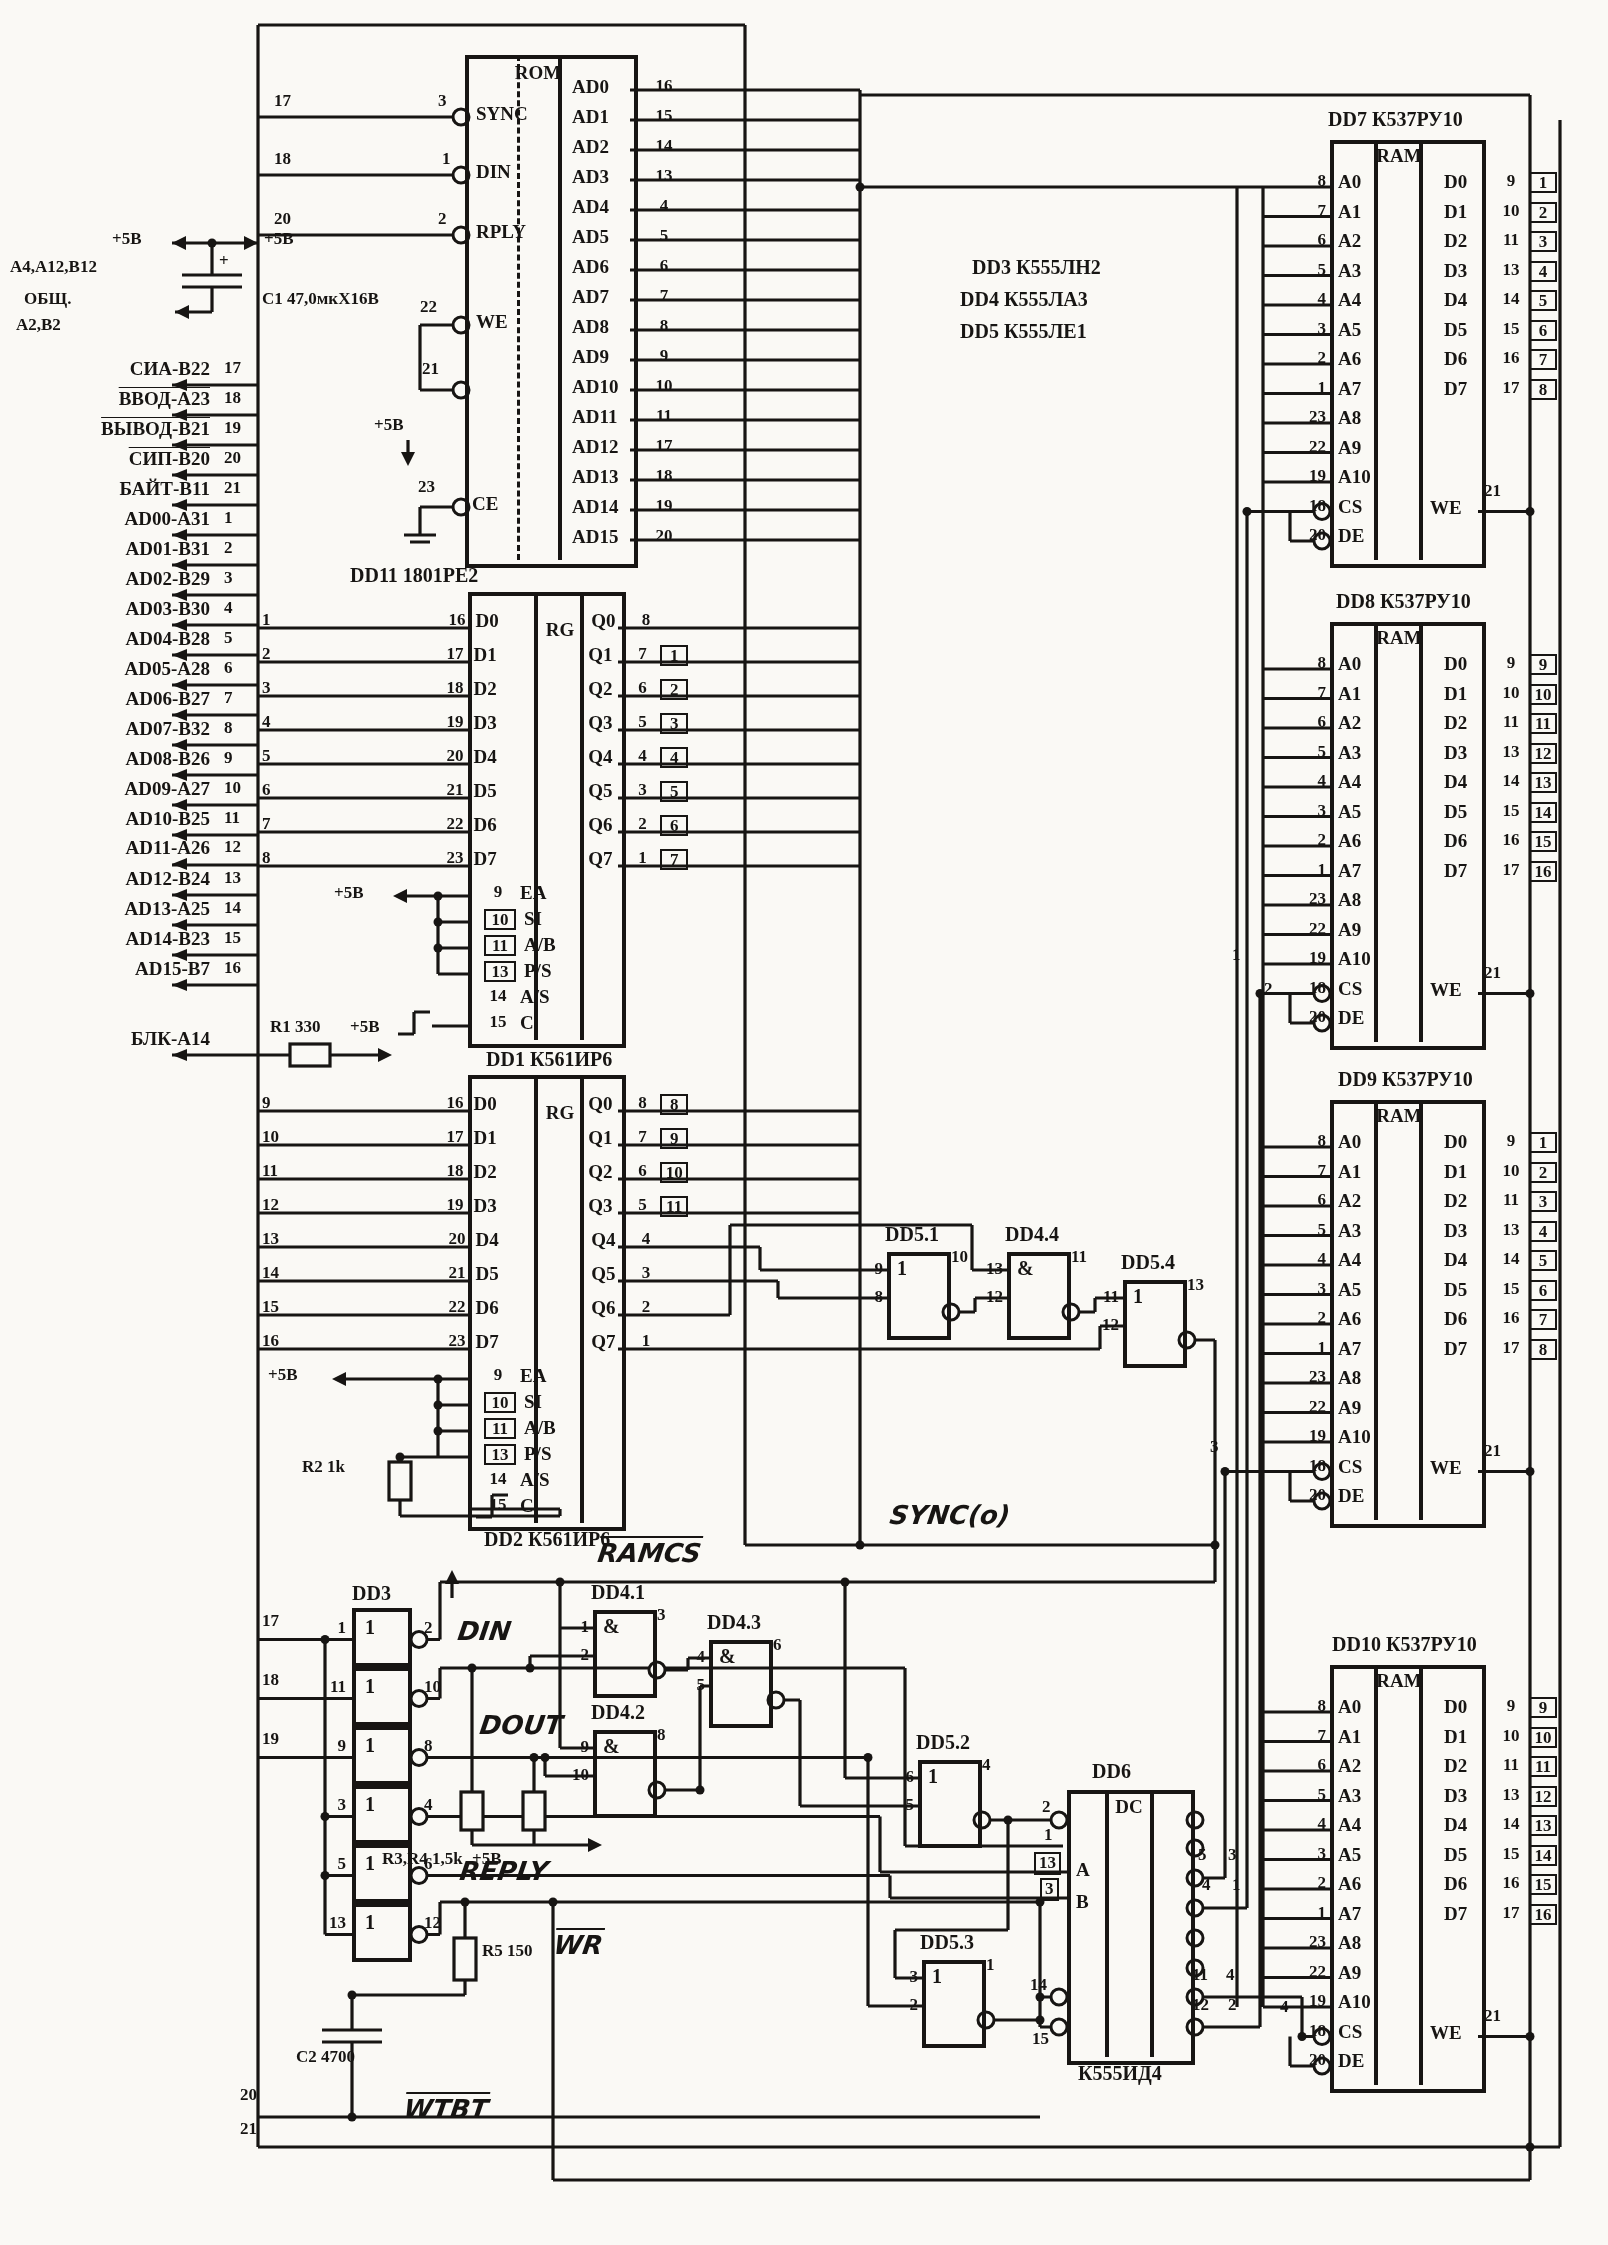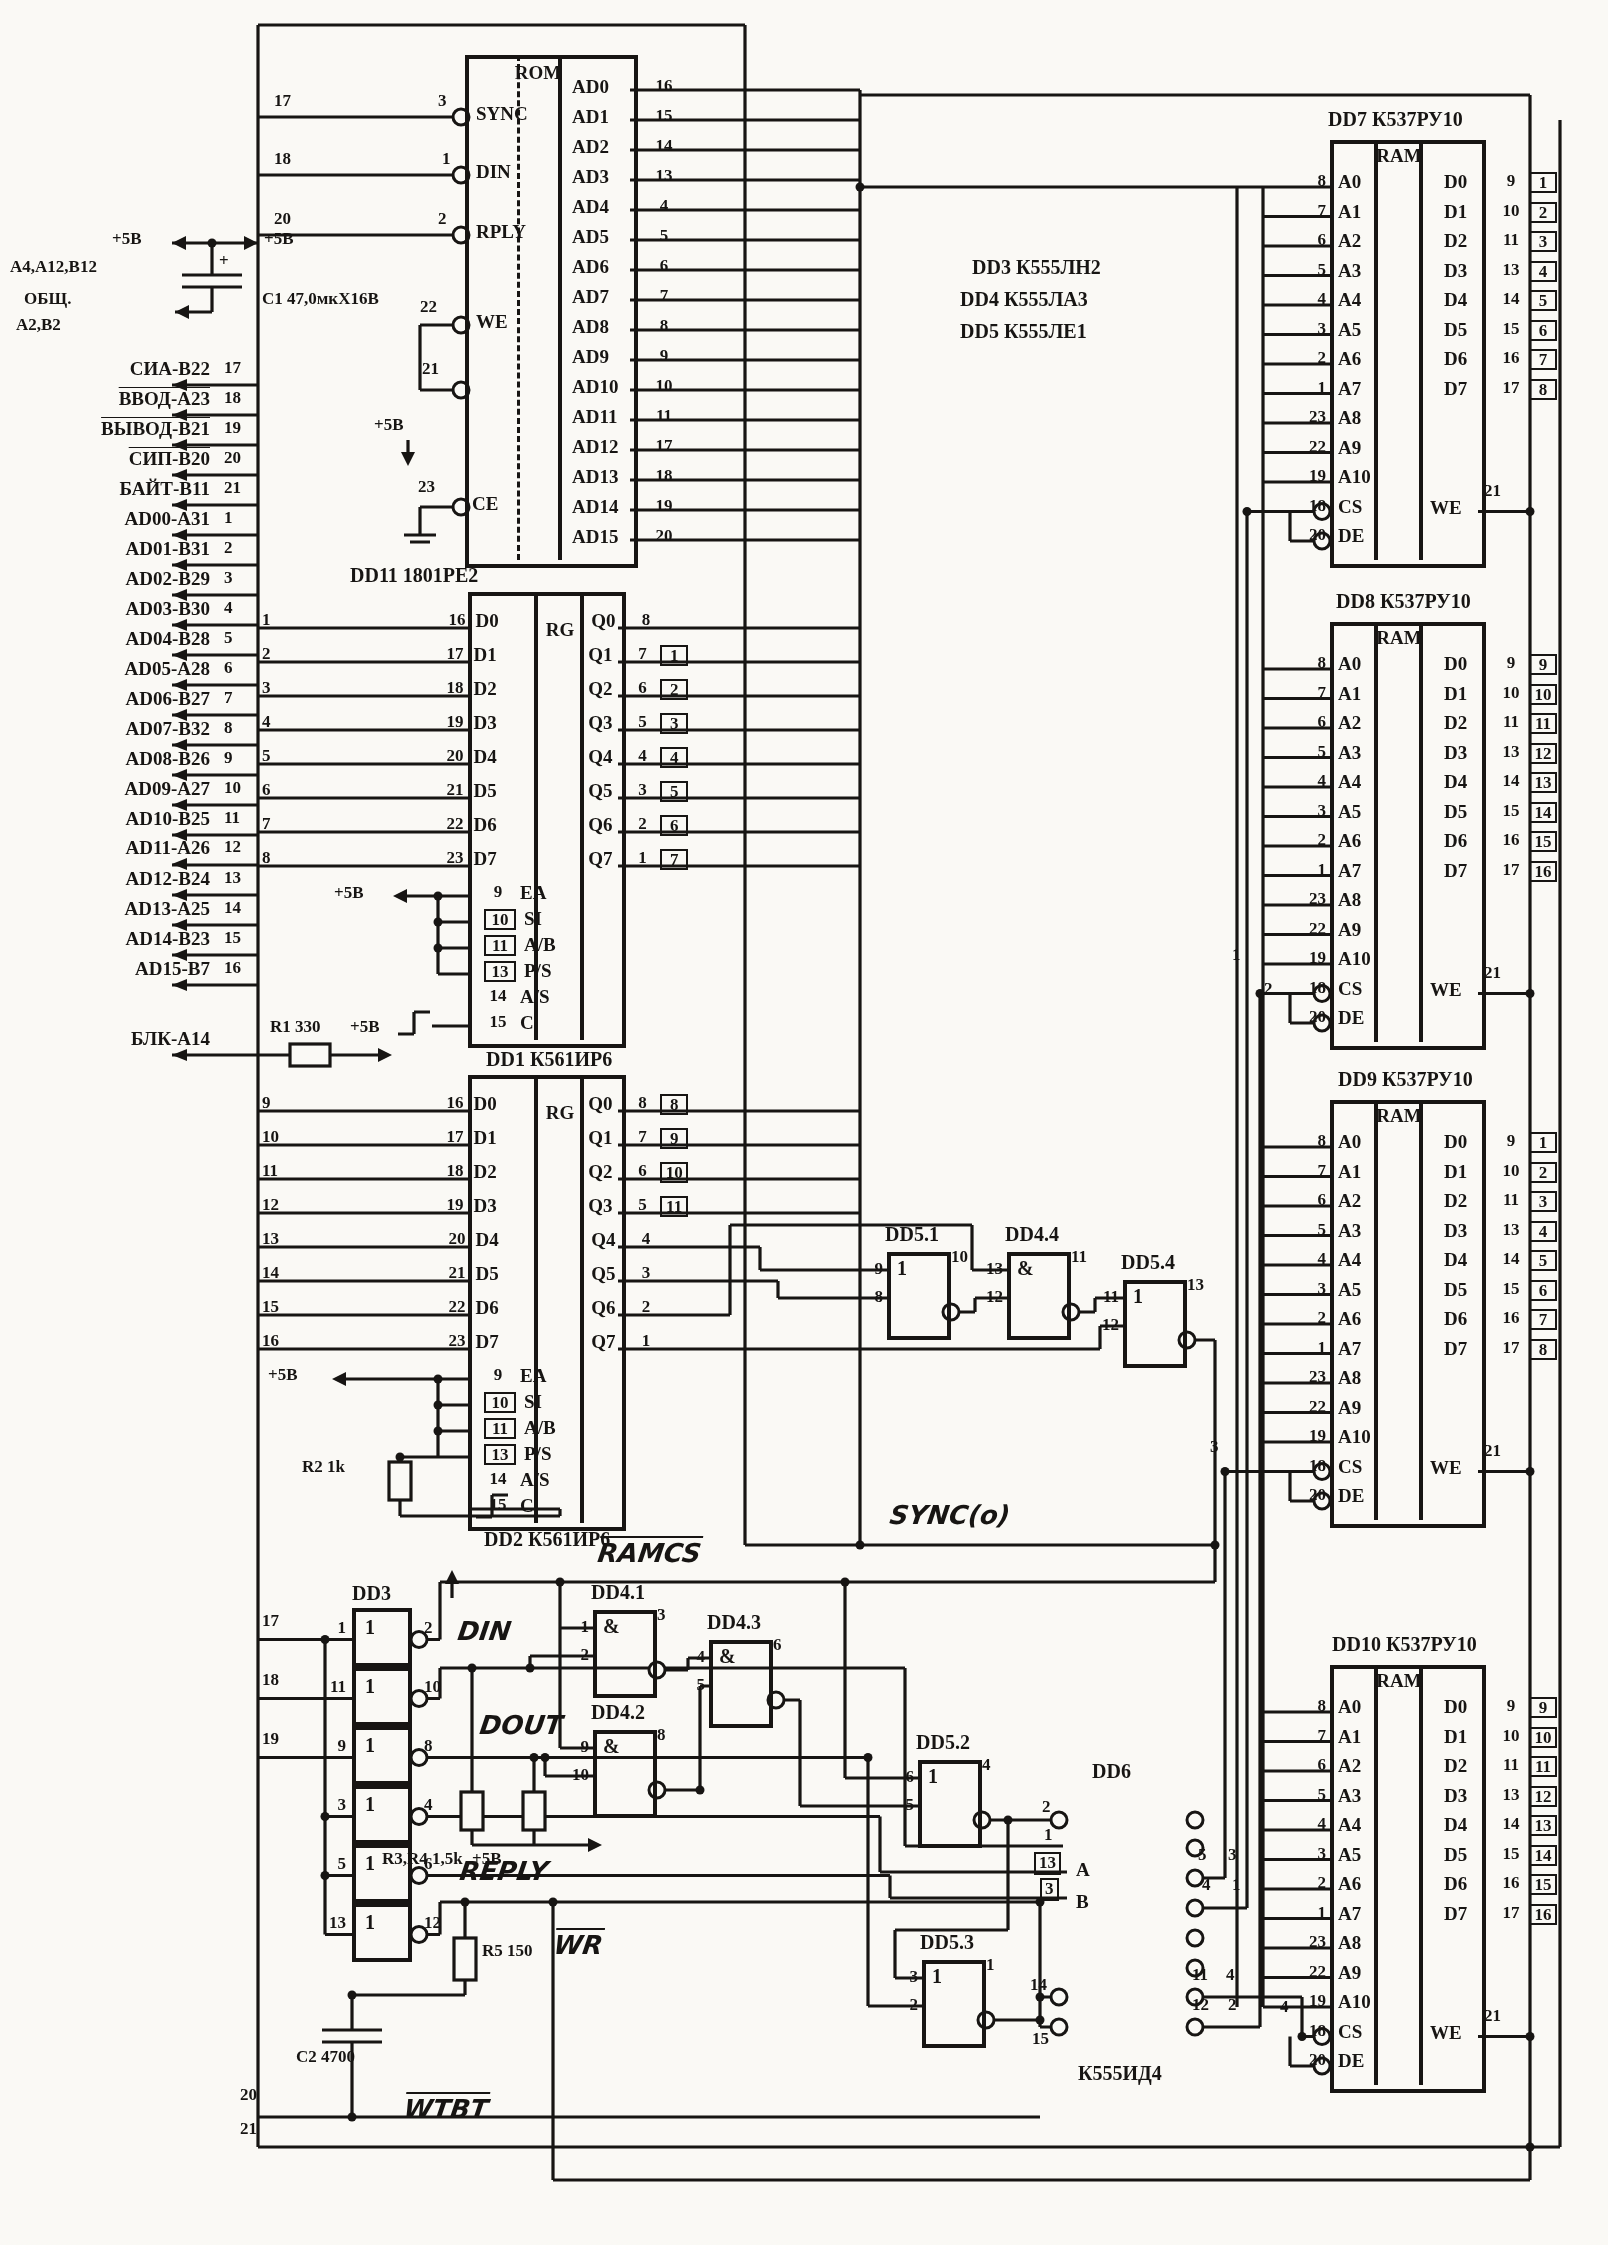--- a/index.html
+++ b/index.html
@@ -787,20 +787,26 @@
 </div>
 <div class="lg" style="left:1093px;top:1252px">
   <span class="ref">DD5.4</span>
   <span class="box"></span>
   <span class="sym">1</span>
   <span class="i1">11</span>
   <span class="i2">12</span>
   <span class="o">13</span>
 </div>
 
+<div class="chip dc">
+  <div class="cbox"></div>
+  <i class="cdiv d1"></i>
+  <i class="cdiv d2"></i>
+  <span class="cinner">DC</span>
+</div>
 
 <div class="chip ram" style="left:1300px;top:140px">
   <div class="cbox"></div>
   <i class="cdiv d1"></i>
   <i class="cdiv d2"></i>
   <span class="cinner">RAM</span>
   <div class="ramrows">
 
   <div class="rrow">
         <span class="rn">8</span>

